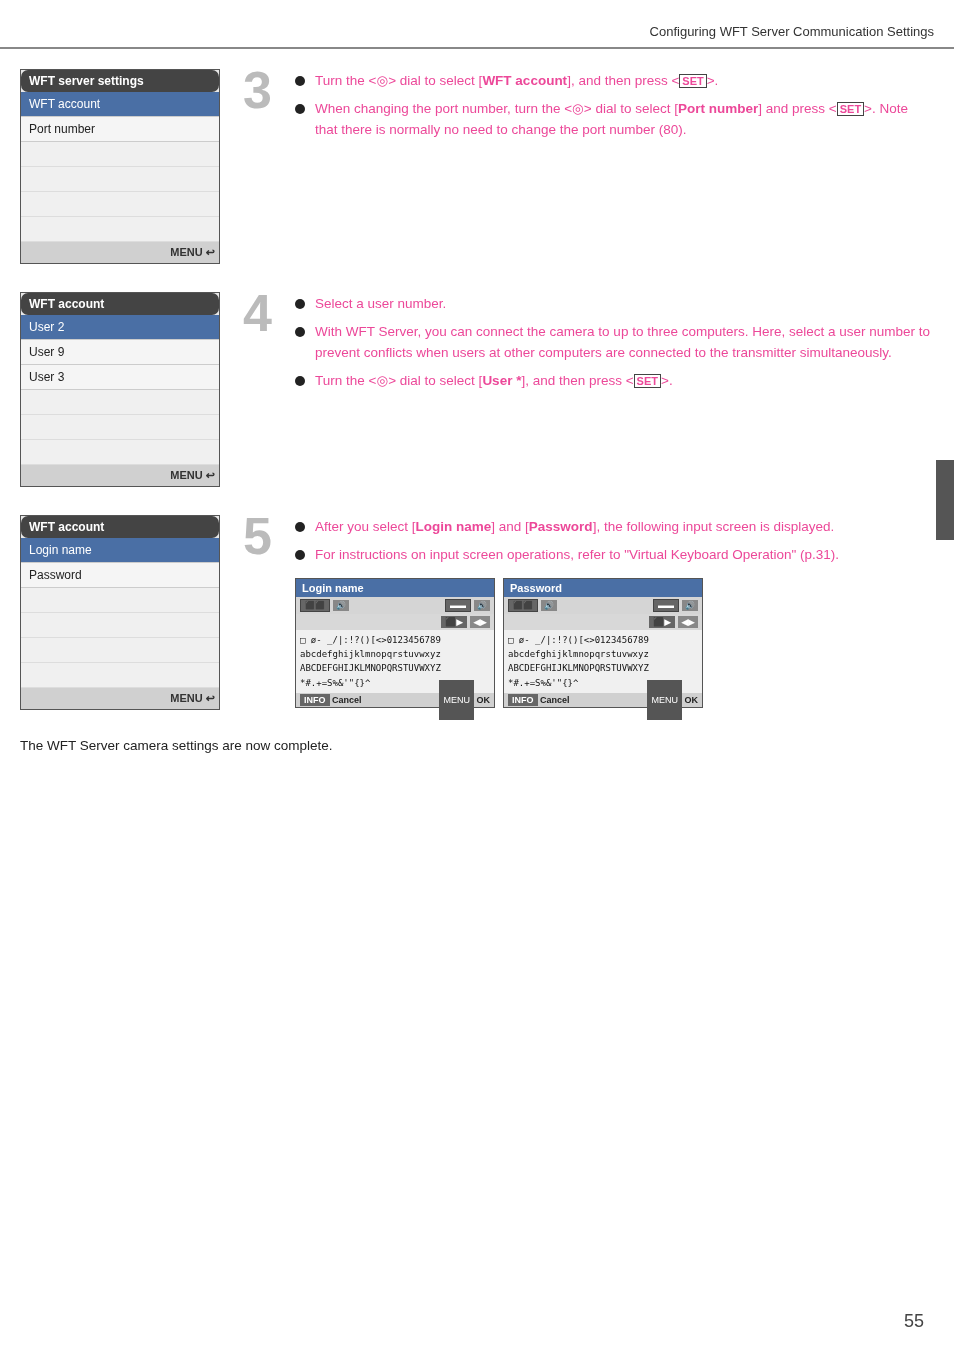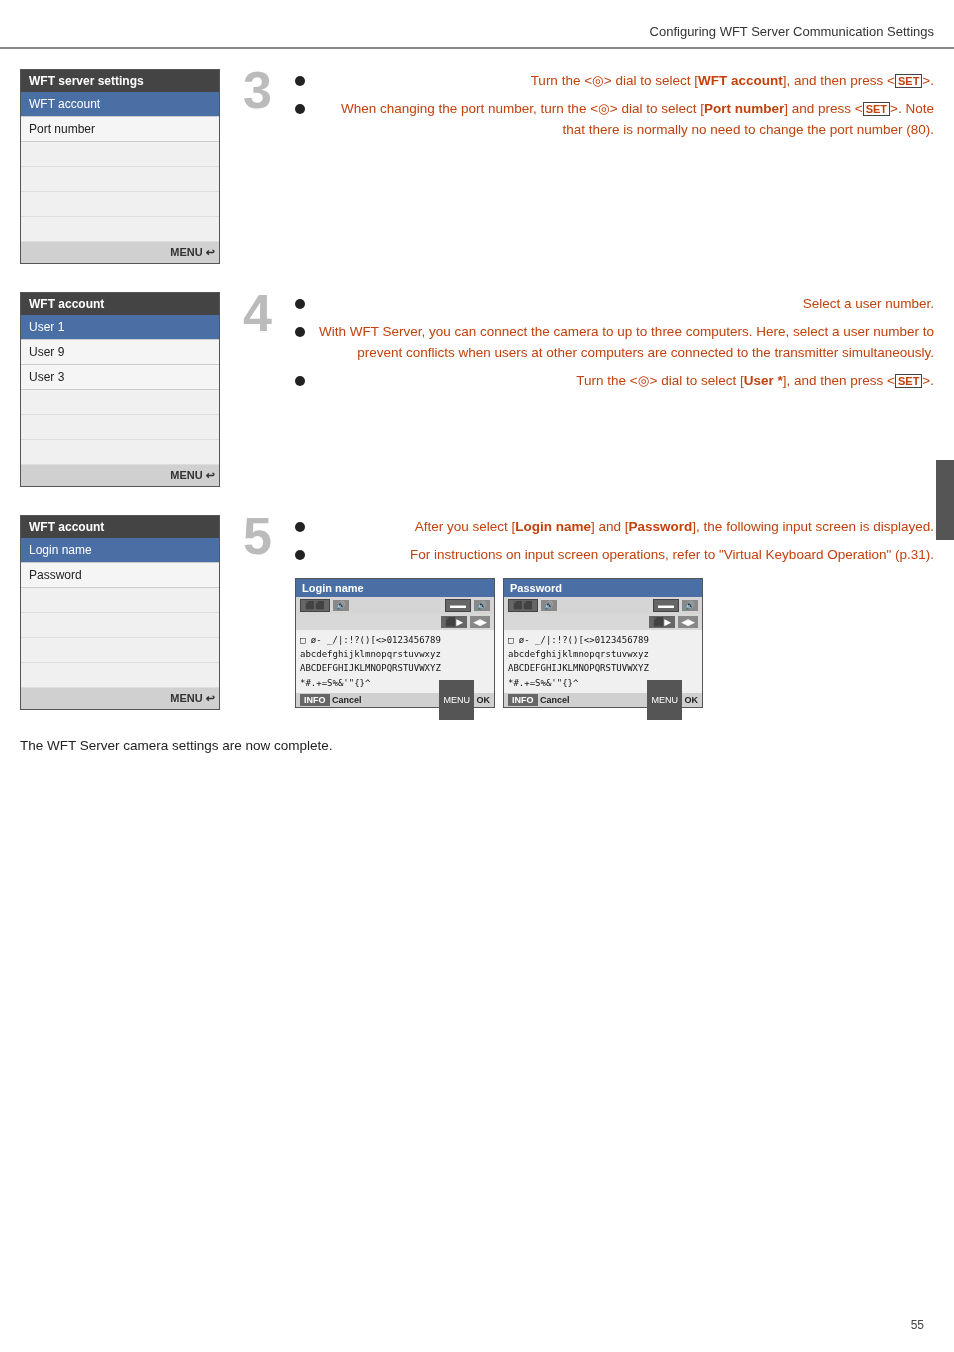--- a/index.html
+++ b/index.html
@@ -43,20 +43,21 @@
       margin-right: 10px;
       flex-shrink: 0;
     }
 
     .menu-panel-title {
       background: #444;
       color: #fff;
       font-size: 12px;
       font-weight: bold;
       padding: 4px 8px;
+      border-radius: 7px;
     }
 
     .menu-panel-item {
       padding: 5px 8px;
       font-size: 12px;
       color: #222;
       border-bottom: 1px solid #ccc;
       background: #f5f5f5;
     }
 
@@ -105,22 +106,21 @@
       padding: 0;
       margin: 0;
     }
 
     .bullet-list li {
       display: flex;
       align-items: flex-start;
       margin-bottom: 8px;
       font-size: 13.5px;
       line-height: 1.5;
-      color: #c2410c;
-      text-align: right;
+      color: #ec4899;
     }
 
     .bullet-dot {
       width: 10px;
       height: 10px;
       border-radius: 50%;
       background: #222;
       margin-right: 10px;
       margin-top: 5px;
       flex-shrink: 0;
@@ -223,21 +223,21 @@
       color: #222;
       margin-top: 8px;
       margin-bottom: 20px;
     }
 
     
     .page-number {
       position: absolute;
       bottom: 20px;
       right: 30px;
-      font-size: 12px;
+      font-size: 18px;
       color: #444;
     }
 
     
     .margin-tab {
       position: absolute;
       right: 0;
       top: 460px;
       width: 18px;
       height: 80px;
@@ -288,21 +288,21 @@
           <span class="bullet-text">When changing the port number, turn the &lt;◎&gt; dial to select [<b>Port number</b>] and press &lt;<span style="border:1px solid #444;padding:0 2px;font-size:11px;font-weight:bold;">SET</span>&gt;. Note that there is normally no need to change the port number (80).</span>
         </li>
       </ul>
     </div>
   </div>
 
   <div class="step-block">
     <div class="left-panel">
       <div class="menu-panel">
         <div class="menu-panel-title">WFT account</div>
-        <div class="menu-panel-item selected">User 1</div>
+        <div class="menu-panel-item selected">User 2</div>
         <div class="menu-panel-item">User 9</div>
         <div class="menu-panel-item">User 3</div>
         <div class="menu-panel-item empty">&nbsp;</div>
         <div class="menu-panel-item empty">&nbsp;</div>
         <div class="menu-panel-item empty">&nbsp;</div>
         <div class="menu-footer">MENU ↩</div>
       </div>
     </div>
 
     <div class="step-number">4</div>

